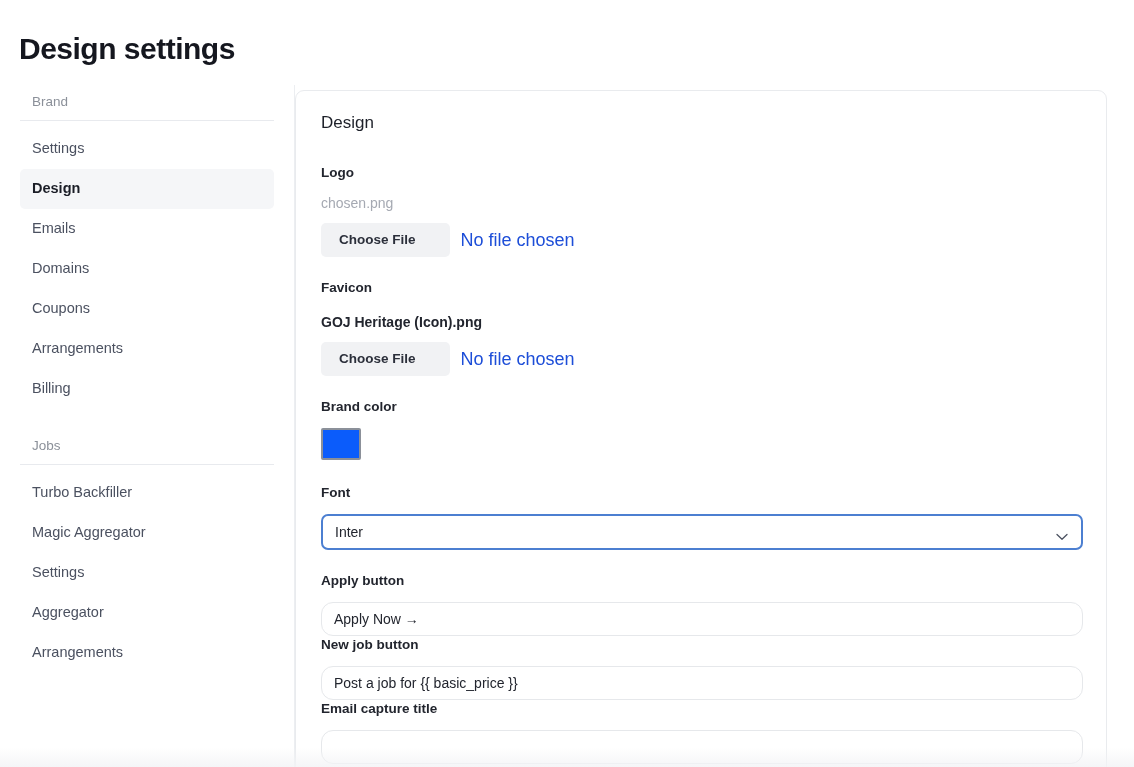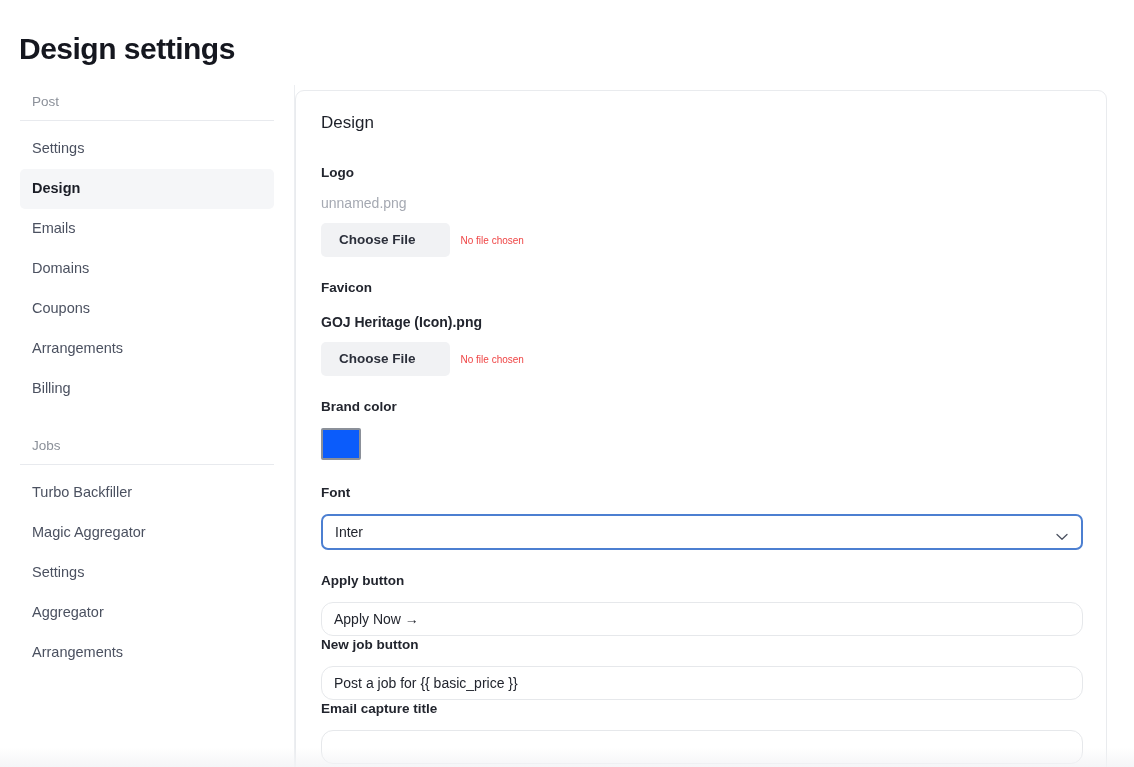--- a/index.html
+++ b/index.html
@@ -131,22 +131,22 @@
     border-radius: 5px;
     padding: 7px 33px 8px 17px;
     font-family: "Liberation Sans", sans-serif;
     font-size: 13.5px;
     font-weight: bold;
     color: #2b2f3a;
     line-height: 17px;
     cursor: pointer;
   }
   .no-file-text {
-    font-size: 10px;
-    color: #ef4444;
+    font-size: 18px;
+    color: #1d4ed8;
     line-height: 19px;
   }
 
   .color-swatch {
     width: 40px;
     height: 32px;
     background: #0b5cfb;
     border: 2px solid #8b9099;
     border-radius: 2px;
     margin-bottom: 24px;
@@ -212,21 +212,21 @@
 </head>
 <body>
 
 <div id="page">
 
   <div class="page-title">Design settings</div>
 
   <div class="sidebar">
 
     <div class="nav-group">
-      <div class="nav-group-title">Post</div>
+      <div class="nav-group-title">Brand</div>
       <div class="nav-divider"></div>
 
       <div class="nav-item">Settings</div>
       <div class="nav-item active">Design</div>
       <div class="nav-item">Emails</div>
       <div class="nav-item">Domains</div>
       <div class="nav-item">Coupons</div>
       <div class="nav-item">Arrangements</div>
       <div class="nav-item">Billing</div>
     </div>
@@ -243,21 +243,21 @@
     </div>
   </div>
 
   <div class="card">
     <div class="card-inner">
 
       <div class="card-title">Design</div>
 
       <div class="field">
         <div class="field-label">Logo</div>
-        <div class="filename muted">unnamed.png</div>
+        <div class="filename muted">chosen.png</div>
         <div class="file-row">
           <button class="choose-file-btn">Choose File</button>
           <span class="no-file-text">No file chosen</span>
         </div>
       </div>
 
       <div class="field">
         <div class="field-label">Favicon</div>
         <div class="filename strong">GOJ Heritage (Icon).png</div>
         <div class="file-row">

